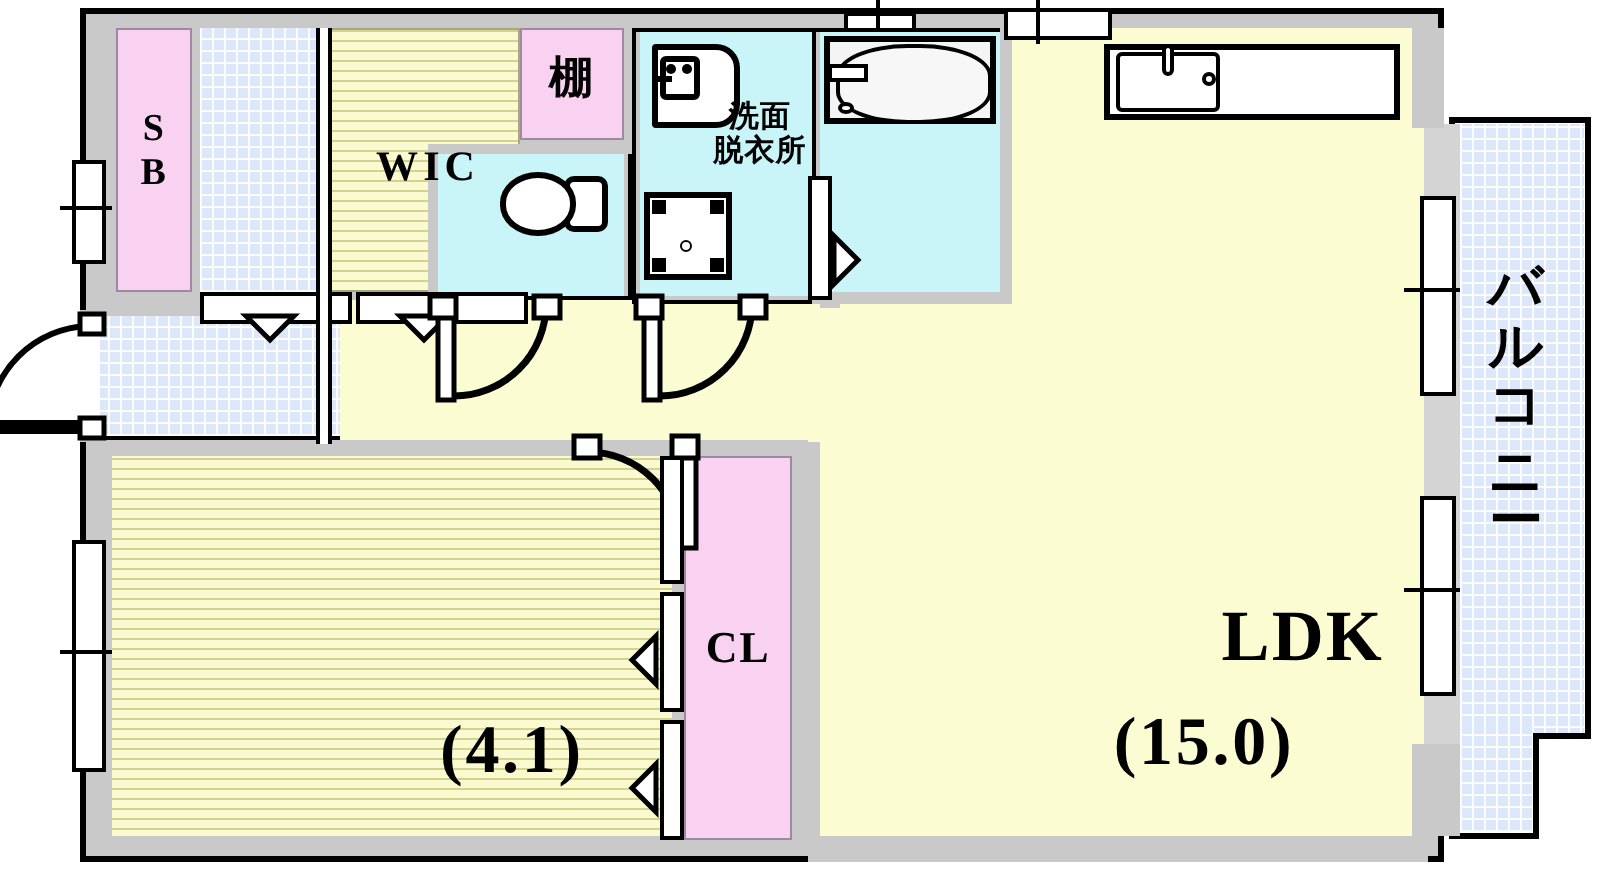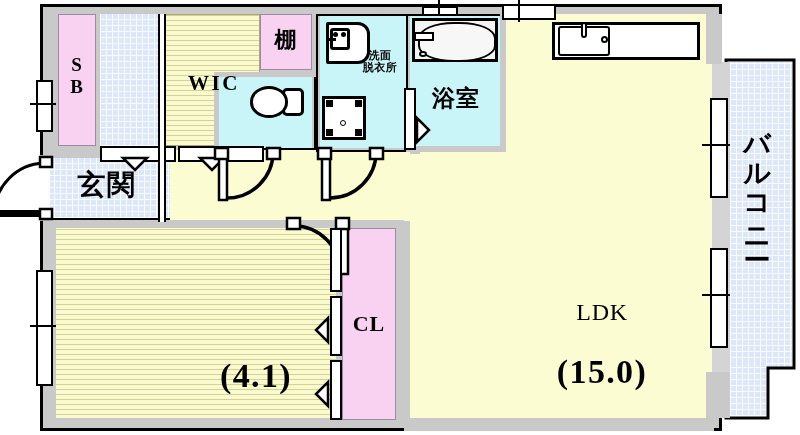--- a/index.html
+++ b/index.html
@@ -29,27 +29,27 @@
     background-image:repeating-linear-gradient(0deg,rgba(183,176,92,.55) 0 1px,rgba(250,250,208,0) 1px 5px);
   }
 
   
   .lbl{position:absolute;color:#000;font-weight:bold;letter-spacing:.04em;
        text-align:center;line-height:1.05;white-space:nowrap;}
   .lbl-sb{font-size:19px;font-family:"Liberation Serif",serif;line-height:1.15;white-space:pre;}
   .lbl-wic{font-size:21px;letter-spacing:.12em;margin-top:44px;}
   .lbl-tana{font-size:22px;font-family:"DejaVu Sans",sans-serif;font-weight:bold;}
   .lbl-wc{font-size:23px;letter-spacing:.05em;}
-  .lbl-sen{font-size:11px;font-family:"DejaVu Sans",sans-serif;font-weight:bold;line-height:1.12;white-space:pre;}
+  .lbl-sen{font-size:15px;font-family:"DejaVu Sans",sans-serif;font-weight:bold;line-height:1.12;white-space:pre;}
   .lbl-yoku{font-size:23px;font-family:"DejaVu Sans",sans-serif;font-weight:bold;letter-spacing:.04em;}
   .lbl-gen{font-size:28px;font-family:"DejaVu Sans",sans-serif;font-weight:bold;letter-spacing:.05em;}
   .lbl-room{font-size:34px;font-family:"DejaVu Sans",sans-serif;font-weight:bold;letter-spacing:.03em;}
   .lbl-area{font-size:34px;font-family:"Liberation Serif",serif;font-weight:bold;}
   .lbl-cl{font-size:22px;letter-spacing:.04em;}
-  .lbl-ldk{font-size:24px;font-family:"Liberation Serif",serif;font-weight:normal;letter-spacing:.03em;}
+  .lbl-ldk{font-size:36px;font-family:"Liberation Serif",serif;font-weight:bold;letter-spacing:.03em;text-align:right;}
   .lbl-bal{font-size:27px;font-family:"DejaVu Sans",sans-serif;font-weight:bold;
            writing-mode:vertical-rl;text-orientation:upright;letter-spacing:.09em;line-height:1;}
 
   
   .fx{position:absolute;box-sizing:border-box;background:#fff;border:2.5px solid #000;}
   .sink-basin{position:absolute;box-sizing:border-box;background:#fff;border:2.5px solid #000;border-radius:3px;}
   .tub{position:absolute;box-sizing:border-box;background:#f4f4f4;border:3px solid #000;}
   .tub-inner{position:absolute;background:#f7f7f7;border:2px solid #000;border-radius:46% 46% 46% 46%/40% 40% 40% 40%;}
   .win{position:absolute;background:#fff;border:2.5px solid #000;}
   .win-mull{position:absolute;background:#000;}
@@ -215,31 +215,29 @@
   <div class="win" style="left:710px;top:248px;width:14px;height:96px;"></div>
   <div class="win-mull" style="left:702px;top:294px;width:28px;height:2px;"></div>
 
   <div class="b f-wall" style="left:404px;top:418px;width:310px;height:13px;"></div>
 
   <div class="b f-wall" style="left:706px;top:372px;width:24px;height:46px;"></div>
 
   <div class="lbl lbl-sb" style="left:58px;top:54px;width:38px;">S
 B</div>
 
-  <div class="lbl lbl-gen" style="left:52px;top:170px;width:110px;">玄関</div>
 
   <div class="lbl lbl-wic" style="left:168px;top:28px;width:92px;">WIC</div>
 
   <div class="lbl lbl-tana" style="left:260px;top:28px;width:52px;">棚</div>
 
 
   <div class="lbl lbl-sen" style="left:352px;top:50px;width:56px;">洗面
 脱衣所</div>
 
-  <div class="lbl lbl-yoku" style="left:412px;top:86px;width:88px;">浴室</div>
 
   <div class="lbl lbl-area" style="left:186px;top:358px;width:140px;">(4.1)</div>
 
   <div class="lbl lbl-cl" style="left:342px;top:312px;width:54px;">CL</div>
 
   <div class="lbl lbl-ldk" style="left:512px;top:300px;width:180px;">LDK</div>
   <div class="lbl lbl-area" style="left:512px;top:354px;width:180px;text-align:center;">(15.0)</div>
 
   <div class="lbl lbl-bal" style="left:744px;top:112px;">バルコニー</div>
 

